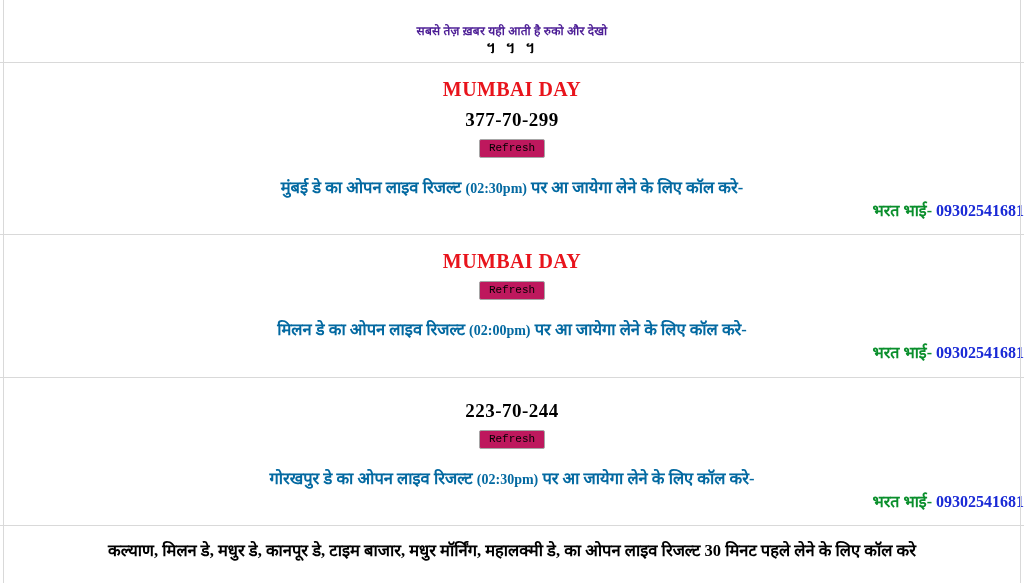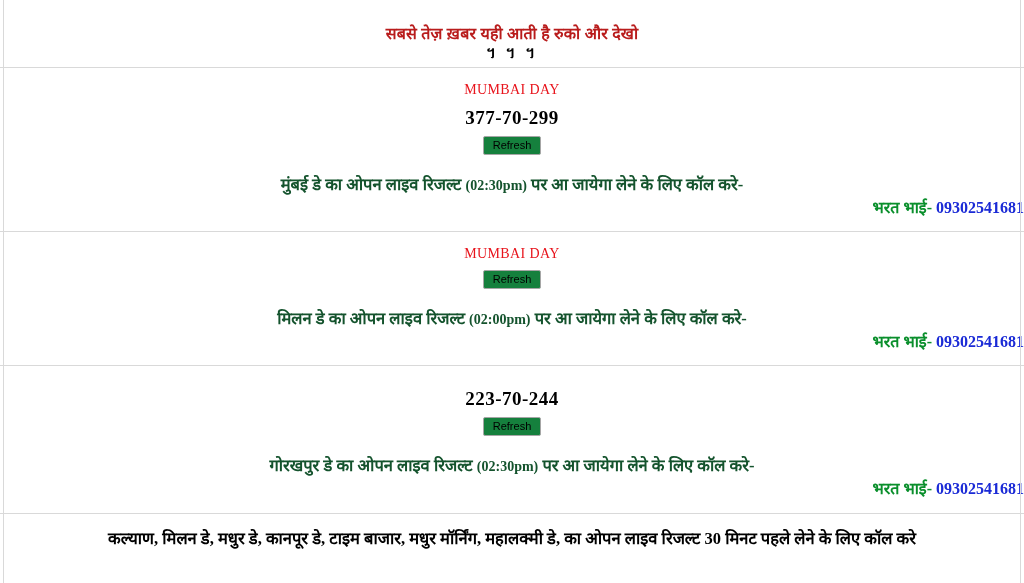--- a/index.html
+++ b/index.html
@@ -36,71 +36,71 @@
     margin: 0;
     width: 100%;
   }
 
   .marquee-head {
     text-align: center;
     padding-top: 22px;
     padding-bottom: 4px;
   }
   .marquee-head .line1 {
-    font-size: 16px;
+    font-size: 12px;
     font-weight: bold;
-    color: #b91c1c;
+    color: #4c1d95;
     letter-spacing: .2px;
   }
   .marquee-head .line2 {
     font-size: 15px;
     font-weight: bold;
     color: #000000;
     letter-spacing: 3px;
     line-height: 1.25;
   }
 
   .block {
     text-align: center;
     padding-top: 14px;
     padding-bottom: 12px;
   }
   .market-name {
-    font-size: 14px;
-    font-weight: normal;
+    font-size: 20px;
+    font-weight: bold;
     color: #e8141c;
     letter-spacing: .4px;
     line-height: 1.2;
   }
   .market-result {
     font-size: 19px;
     font-weight: bold;
     color: #000000;
     margin-top: 8px;
     letter-spacing: .5px;
   }
   .refresh-wrap {
     margin-top: 6px;
   }
   .refresh-btn {
-    font-family: Liberation Sans, sans-serif;
+    font-family: Liberation Mono, monospace;
     font-size: 11px;
     color: #000000;
-    background: #15803d;
+    background: #be185d;
     border: 1px solid #a6a6a6;
     border-radius: 2px;
     padding: 2px 9px 3px 9px;
     line-height: 1.1;
     cursor: pointer;
   }
   .call-line {
     margin-top: 18px;
     font-size: 16.5px;
     font-weight: bold;
-    color: #14532d;
+    color: #0369a1;
     line-height: 1.45;
   }
   .call-line .time {
     font-size: 14px;
   }
   .name-line {
     font-size: 16px;
     font-weight: bold;
     color: #0a8f2c;
     line-height: 1.4;

